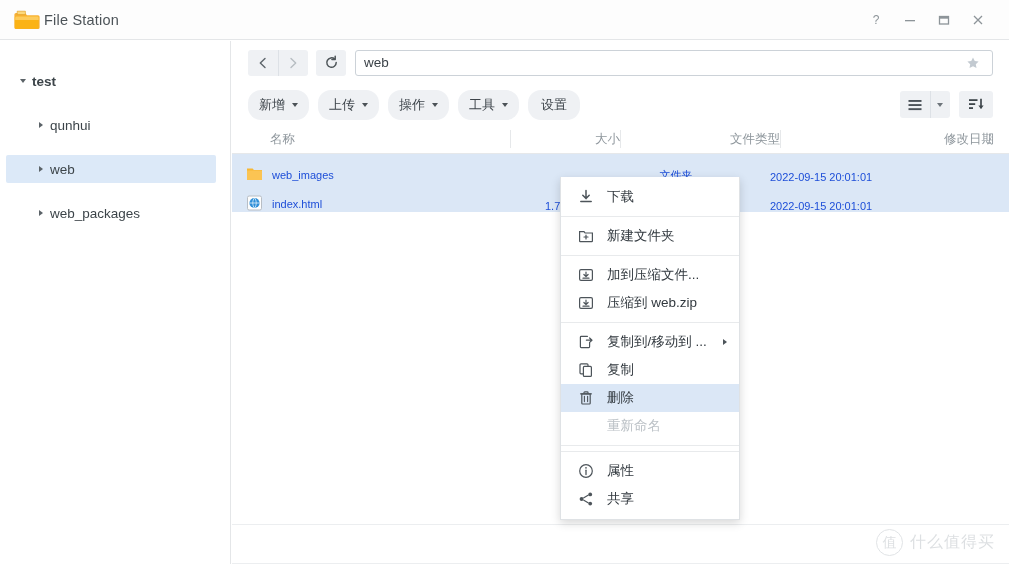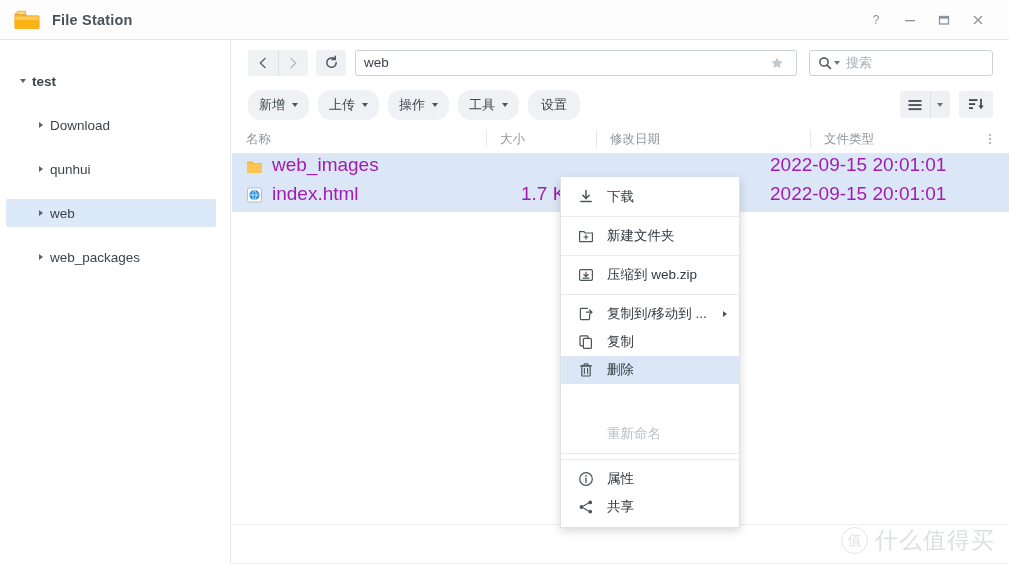--- a/index.html
+++ b/index.html
@@ -34,23 +34,23 @@
     display: flex;
     align-items: center;
     box-sizing: border-box;
   }
   .title-icon {
     width: 26px; height: 22px;
     margin-left: 14px;
     position: relative;
   }
   .title-text {
-    margin-left: 12px;
+    margin-left: 4px;
     font-size: 14.5px;
-    font-weight: bold;
+    font-weight: normal;
     color: #4c5358;
     letter-spacing: .2px;
     text-align: center;
   }
   .win-controls {
     margin-left: auto;
     display: flex;
     align-items: center;
     height: 40px;
     padding-right: 14px;
@@ -265,30 +265,31 @@
     width: 777px;
     height: 439px;
   }
   .colhead {
     height: 28px;
     border-bottom: 1px solid #e6e8ea;
     display: flex;
     align-items: center;
     position: relative;
     background: #fff;
+    padding-left: 24px;
   }
   .colhead .ch {
     font-size: 12.5px;
     color: #8e969c;
     padding-left: 14px;
     box-sizing: border-box;
     height: 18px;
     line-height: 18px;
   }
-  .colsep { box-shadow: inset 1px 0 0 #e6e8ea; }
+  .colsep { box-shadow: inset 1px 0 0 #e6e8ea; text-align: right; }
   .c-name { width: 254px; }
   .c-size { width: 110px; }
   .c-type { width: 160px; }
   .c-date { width: 214px; }
   .colmenu {
     position: absolute;
     right: 10px; top: 0;
     width: 18px; height: 28px;
     display: flex; align-items: center; justify-content: center;
     color: #9aa1a7;
@@ -296,23 +297,23 @@
     font-size: 14px;
   }
   .dots {
     display: flex; flex-direction: column; align-items: center; gap: 2px;
   }
   .dots i { width: 2px; height: 2px; background: #9aa1a7; border-radius: 50%; display:block; }
 
   .row {
     height: 29px;
     display: flex;
-    align-items: flex-start;
-    font-size: 19px;
-    color: #a21caf;
+    align-items: flex-end;
+    font-size: 11px;
+    color: #1d4ed8;
     cursor: default;
     position: relative;
   }
   .row.selected { background: #dbe7f6; }
   .row .cell { box-sizing: border-box; padding-left: 14px; }
   .cell.name { width: 254px; display: flex; align-items: center; }
   .cell.size { width: 110px; text-align: right; padding-right: 18px; padding-left: 0; }
   .cell.type { width: 160px; text-align: center; padding-left: 0; margin-top: 40px;}
   .cell.date { width: 214px; }
   .ficon { width: 17px; height: 17px; margin-right: 9px; flex: none; position: relative; }
@@ -351,21 +352,21 @@
     display: flex;
     align-items: center;
     padding-left: 16px;
     font-size: 13.5px;
     color: #32393f;
     cursor: default;
     box-sizing: border-box;
     position: relative;
   }
   .mi.hl { background: #dbe7f6; }
-  .mi.disabled { color: #bbc1c6; margin-top: 36px; }
+  .mi.disabled { color: #bbc1c6; }
   .mi .mic {
     width: 18px; height: 18px;
     margin-right: 12px;
     flex: none;
     display: flex; align-items: center; justify-content: center;
     color: #4d545a;
   }
   .mi.noicon { padding-left: 46px; }
   .mi .submark {
     position: absolute;
@@ -391,21 +392,21 @@
   .wm-circle {
     width: 25px; height: 25px;
     border: 1.6px solid #9aa3ab;
     border-radius: 50%;
     display: flex; align-items: center; justify-content: center;
     font-size: 14px;
     color: #8f98a0;
     margin-right: 7px;
   }
   .wm-text {
-    font-size: 23px;
+    font-size: 16px;
     color: #8f98a0;
     letter-spacing: 1px;
   }
 </style>
 </head>
 <body>
 
 <div class="app">
 
   <div class="titlebar">
@@ -442,26 +443,20 @@
       </div>
     </div>
   </div>
 
   <div class="sidebar">
     <div class="tree-item root lvl0">
       <span class="tw">
           <span class="caret-down"></span>
         </span>
       <span>test</span>
-    </div>
-    <div class="tree-item lvl1">
-      <span class="tw">
-          <span class="caret-right"></span>
-        </span>
-      <span>Download</span>
     </div>
     <div class="tree-item lvl1">
       <span class="tw">
           <span class="caret-right"></span>
         </span>
       <span>qunhui</span>
     </div>
     <div class="tree-item lvl1 selected">
       <span class="tw">
           <span class="caret-right"></span>
@@ -497,30 +492,20 @@
           <path d="M11.2 1.2 L11.2 4.6 L7.9 4.6" fill="none" stroke="#4d5458" stroke-width="1.5" stroke-linecap="round" stroke-linejoin="round"></path>
         </svg>
       </div>
       <div class="pathbox">
         <span class="ptext">web</span>
         <span class="starbtn">
           <svg width="14" height="14" viewBox="0 0 14 14">
               <path d="M7 1.4 L8.75 5 L12.6 5.5 L9.8 8.2 L10.5 12 L7 10.2 L3.5 12 L4.2 8.2 L1.4 5.5 L5.25 5 z" fill="#c3cad1"></path>
             </svg>
         </span>
-      </div>
-      <div class="searchbox">
-        <span style="display:flex;align-items:center;">
-          <svg width="14" height="14" viewBox="0 0 14 14">
-              <circle cx="6" cy="6" r="4.1" fill="none" stroke="#4d5458" stroke-width="1.5"></circle>
-              <path d="M9.2 9.2 L12.4 12.4" stroke="#4d5458" stroke-width="1.6" stroke-linecap="round"></path>
-            </svg>
-          <span class="mini-caret"></span>
-        </span>
-        <span class="sph">搜索</span>
       </div>
     </div>
 
     <div class="toolbar">
       <div class="tbtn">
         <span>新增</span>
         <span class="mini-caret"></span>
       </div>
       <div class="tbtn">
         <span>上传</span>
@@ -560,22 +545,22 @@
             <path d="M10.4 8.4 L13 12 L15.6 8.4 z" fill="#3f464b"></path>
           </svg>
         </div>
       </div>
     </div>
 
     <div class="filelist">
       <div class="colhead">
         <div class="ch c-name">名称</div>
         <div class="ch c-size colsep">大小</div>
+        <div class="ch c-type colsep">文件类型</div>
         <div class="ch c-date colsep">修改日期</div>
-        <div class="ch c-type colsep">文件类型</div>
         <div class="colmenu">
           <span class="dots">
               <i></i>
               <i></i>
               <i></i>
             </span>
         </div>
       </div>
 
       <div class="row selected">
@@ -634,20 +619,30 @@
         <svg width="16" height="16" viewBox="0 0 16 16">
           <path d="M1.6 3.6 h4.4 l1.1 1.4 h7.3 v8 a0.7 0.7 0 0 1 -0.7 0.7 H2.3 a0.7 0.7 0 0 1 -0.7 -0.7 z" fill="none" stroke="#4d545a" stroke-width="1.2"></path>
           <path d="M8 7 v4 M6 9 h4" stroke="#4d545a" stroke-width="1.2" stroke-linecap="round"></path>
         </svg>
       </span>
       <span>新建文件夹</span>
     </div>
 
     <div class="msep"></div>
 
+    <div class="mi">
+      <span class="mic">
+        <svg width="16" height="16" viewBox="0 0 16 16">
+          <rect x="1.6" y="2.6" width="12.8" height="10.8" rx="1.4" fill="none" stroke="#4d545a" stroke-width="1.2"></rect>
+          <path d="M8 5 L8 9.4 M5.9 7.5 L8 9.7 L10.1 7.5" fill="none" stroke="#4d545a" stroke-width="1.2" stroke-linecap="round" stroke-linejoin="round"></path>
+          <path d="M5 11.2 h6" stroke="#4d545a" stroke-width="1.2" stroke-linecap="round"></path>
+        </svg>
+      </span>
+      <span>加到压缩文件...</span>
+    </div>
 
     <div class="mi">
       <span class="mic">
         <svg width="16" height="16" viewBox="0 0 16 16">
           <rect x="1.6" y="2.6" width="12.8" height="10.8" rx="1.4" fill="none" stroke="#4d545a" stroke-width="1.2"></rect>
           <path d="M8 5 L8 9.4 M5.9 7.5 L8 9.7 L10.1 7.5" fill="none" stroke="#4d545a" stroke-width="1.2" stroke-linecap="round" stroke-linejoin="round"></path>
           <path d="M5 11.2 h6" stroke="#4d545a" stroke-width="1.2" stroke-linecap="round"></path>
         </svg>
       </span>
       <span>压缩到 web.zip</span>

